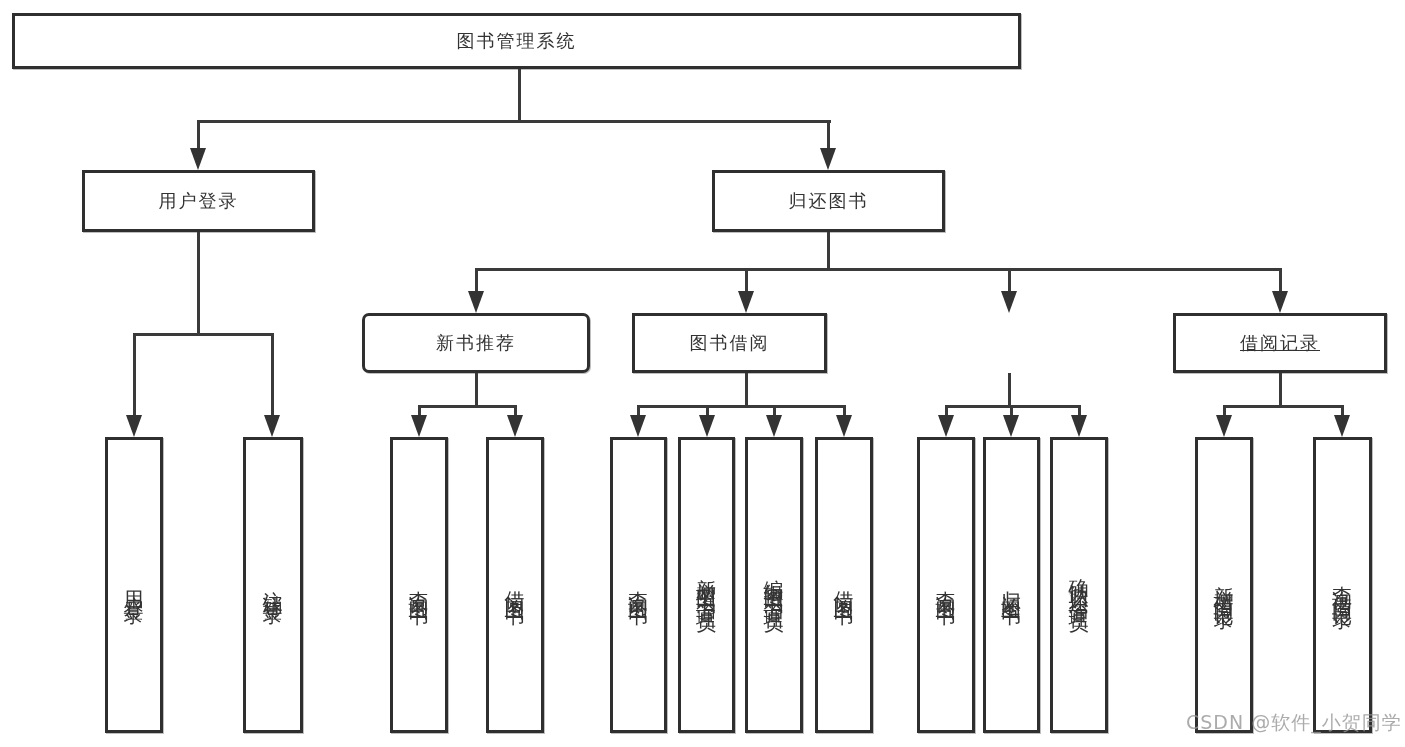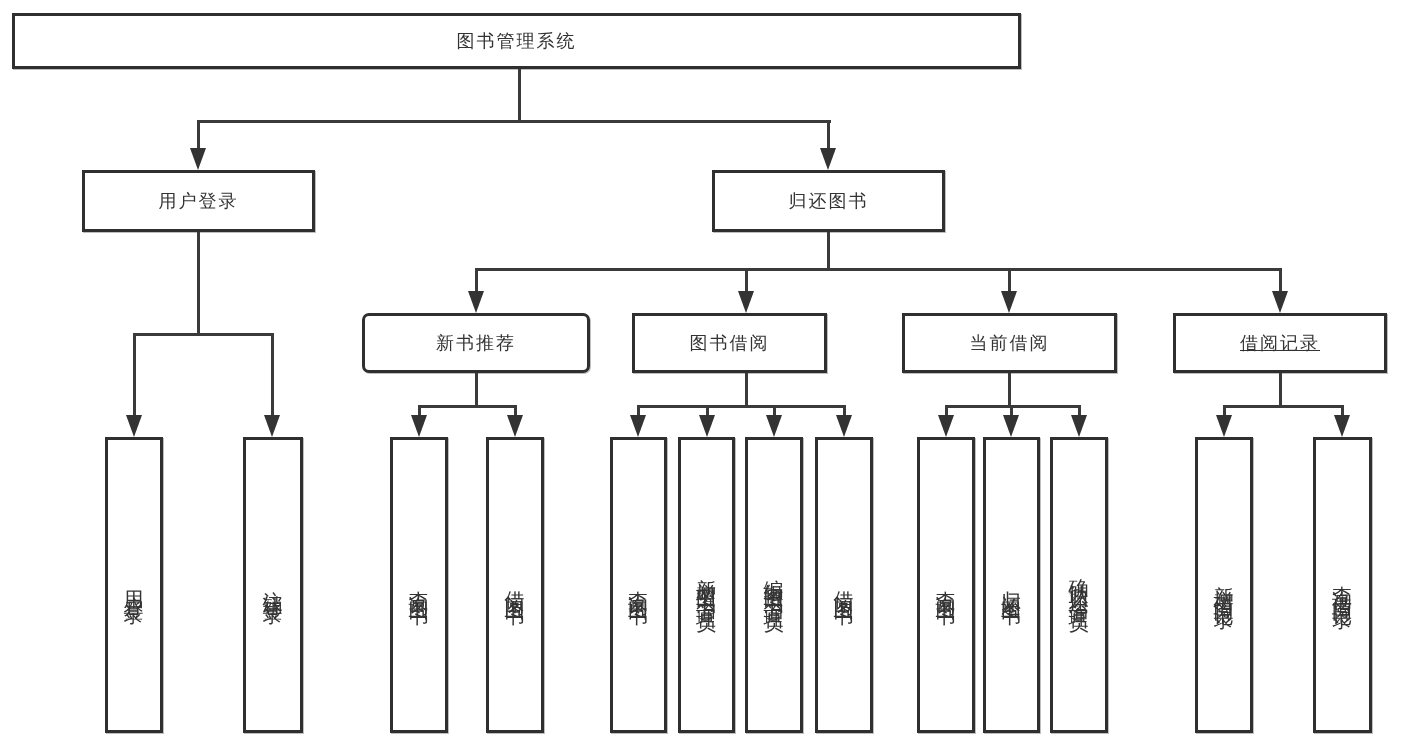--- a/index.html
+++ b/index.html
@@ -68,23 +68,20 @@
   <div class="vline" style="left:1008px;top:268px;height:25px;"></div>
   <div class="arrow" style="left:1001px;top:291px;"></div>
   <div class="vline" style="left:1279px;top:268px;height:25px;"></div>
   <div class="arrow" style="left:1272px;top:291px;"></div>
 
   <div class="box hbox" style="left:362px;top:313px;width:228px;height:60px;border-radius:7px;">
     <span>新书推荐</span>
   </div>
   <div class="box hbox" style="left:632px;top:313px;width:195px;height:60px;">
     <span>图书借阅</span>
-  </div>
-  <div class="box hbox" style="left:902px;top:313px;width:215px;height:60px;">
-    <span>当前借阅</span>
   </div>
   <div class="box hbox" style="left:1173px;top:313px;width:214px;height:60px;text-decoration:underline;">
     <span>借阅记录</span>
   </div>
 
   <div class="vline" style="left:475px;top:373px;height:34px;"></div>
   <div class="hline" style="left:418px;top:405px;width:99px;"></div>
   <div class="vline" style="left:418px;top:405px;height:14px;"></div>
   <div class="arrow" style="left:411px;top:415px;"></div>
   <div class="vline" style="left:514px;top:405px;height:14px;"></div>
@@ -154,14 +151,15 @@
     <span>确认归还（管理员）</span>
   </div>
 
   <div class="box vbox" style="left:1195px;top:437px;width:58px;height:296px;">
     <span>新增借阅记录</span>
   </div>
   <div class="box vbox" style="left:1313px;top:437px;width:59px;height:296px;">
     <span>查询借阅记录</span>
   </div>
 
+  <div class="watermark">CSDN @软件_小贺同学</div>
 
 </div>
 
 </body></html>

